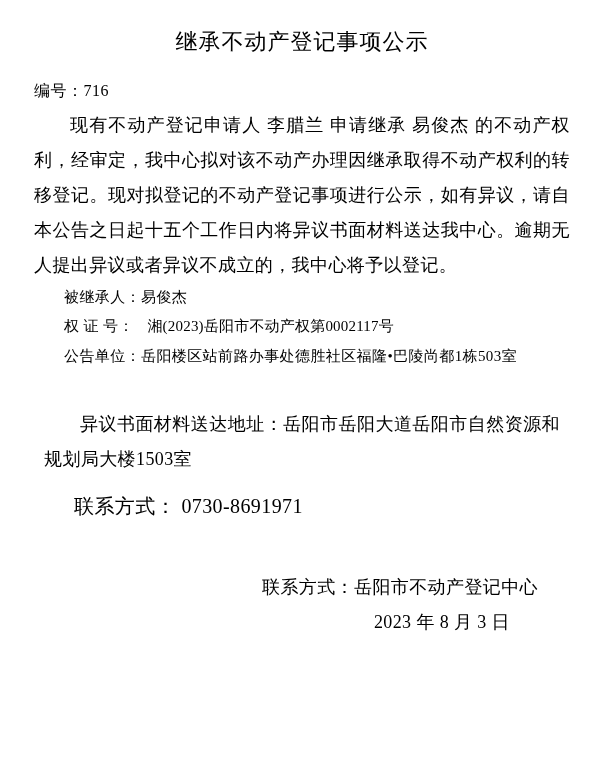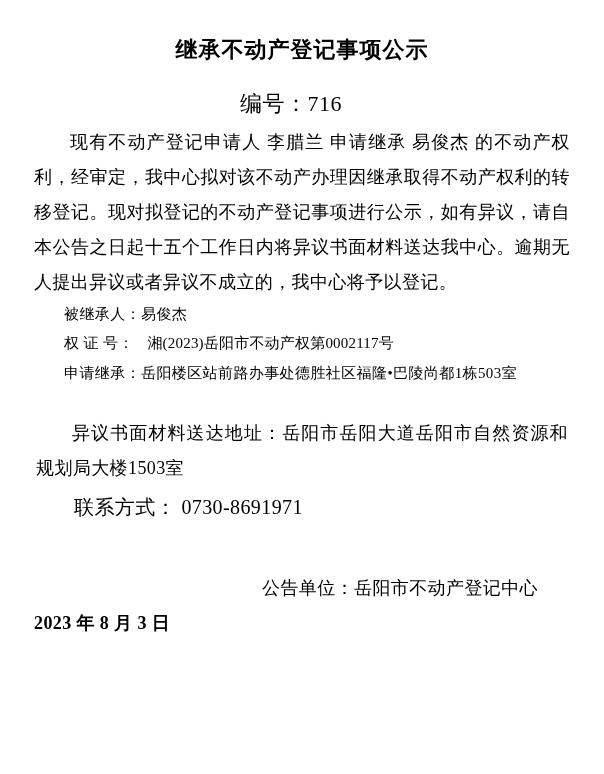--- a/index.html
+++ b/index.html
@@ -18,29 +18,29 @@
   .page {
     width: 604px;
     height: 774px;
     box-sizing: border-box;
     padding: 22px 34px 10px 34px;
     position: relative;
   }
   .doc-title {
     text-align: center;
     font-size: 22px;
-    font-weight: bold;
+    font-weight: normal;
     letter-spacing: 1px;
-    margin-top: 14px;
+    margin-top: 6px;
     margin-bottom: 0;
     line-height: 1.3;
   }
   .doc-number {
-    text-align: center;
-    font-size: 22px;
+    text-align: left;
+    font-size: 16px;
     margin-top: 24px;
     padding-right: 22px;
     letter-spacing: 0.5px;
   }
   .body-para {
     font-size: 18px;
     line-height: 1.95;
     text-align: justify;
     text-justify: inter-ideograph;
     margin: 0;
@@ -56,21 +56,21 @@
     margin: 0;
     letter-spacing: 0.4px;
     text-indent: 2em;
   }
   .gap-block {
     height: 26px;
   }
   .delivery {
     font-size: 18px;
     line-height: 1.95;
-    margin: 2px;
+    margin: 10px;
     text-indent: 2em;
     letter-spacing: 0.4px;
     text-align: justify;
     text-justify: inter-ideograph;
   }
   .contact {
     font-size: 20px;
     line-height: 1.95;
     margin: 0;
     text-indent: 2em;
@@ -80,22 +80,22 @@
     margin-top: 44px;
     font-size: 18px;
     line-height: 1.95;
     letter-spacing: 0.4px;
   }
   .sig-unit {
     text-align: right;
     padding-right: 32px;
   }
   .sig-date {
+    text-align: right;
     padding-right: 60px;
-    font-weight: bold;
   }
   .sp-wide {
     display: inline-block;
     width: 0.9em;
   }
   .cert-no {
     letter-spacing: 0.2px;
   }
 </style>
 </head>
@@ -111,27 +111,27 @@
 
   <div class="field-wrap">
     <span>被继承人：</span><span>易俊杰</span>
   </div>
 
   <div class="field-wrap">
     <span>权 证 号：</span><span class="sp-wide"></span><span class="cert-no">湘(2023)岳阳市不动产权第0002117号</span>
   </div>
 
   <div class="field-wrap">
-    <span>申请继承：</span><span>岳阳楼区站前路办事处德胜社区福隆•巴陵尚都1栋503室</span>
+    <span>公告单位：</span><span>岳阳楼区站前路办事处德胜社区福隆•巴陵尚都1栋503室</span>
   </div>
 
   <div class="gap-block"></div>
 
   <p class="delivery">异议书面材料送达地址：岳阳市岳阳大道岳阳市自然资源和规划局大楼1503室</p>
 
   <p class="contact">联系方式： 0730-8691971</p>
 
   <div class="signature-block">
-    <div class="sig-unit">公告单位：岳阳市不动产登记中心</div>
+    <div class="sig-unit">联系方式：岳阳市不动产登记中心</div>
     <div class="sig-date">2023 年 8 月 3 日</div>
   </div>
 
 </div>
 
 </body></html>

